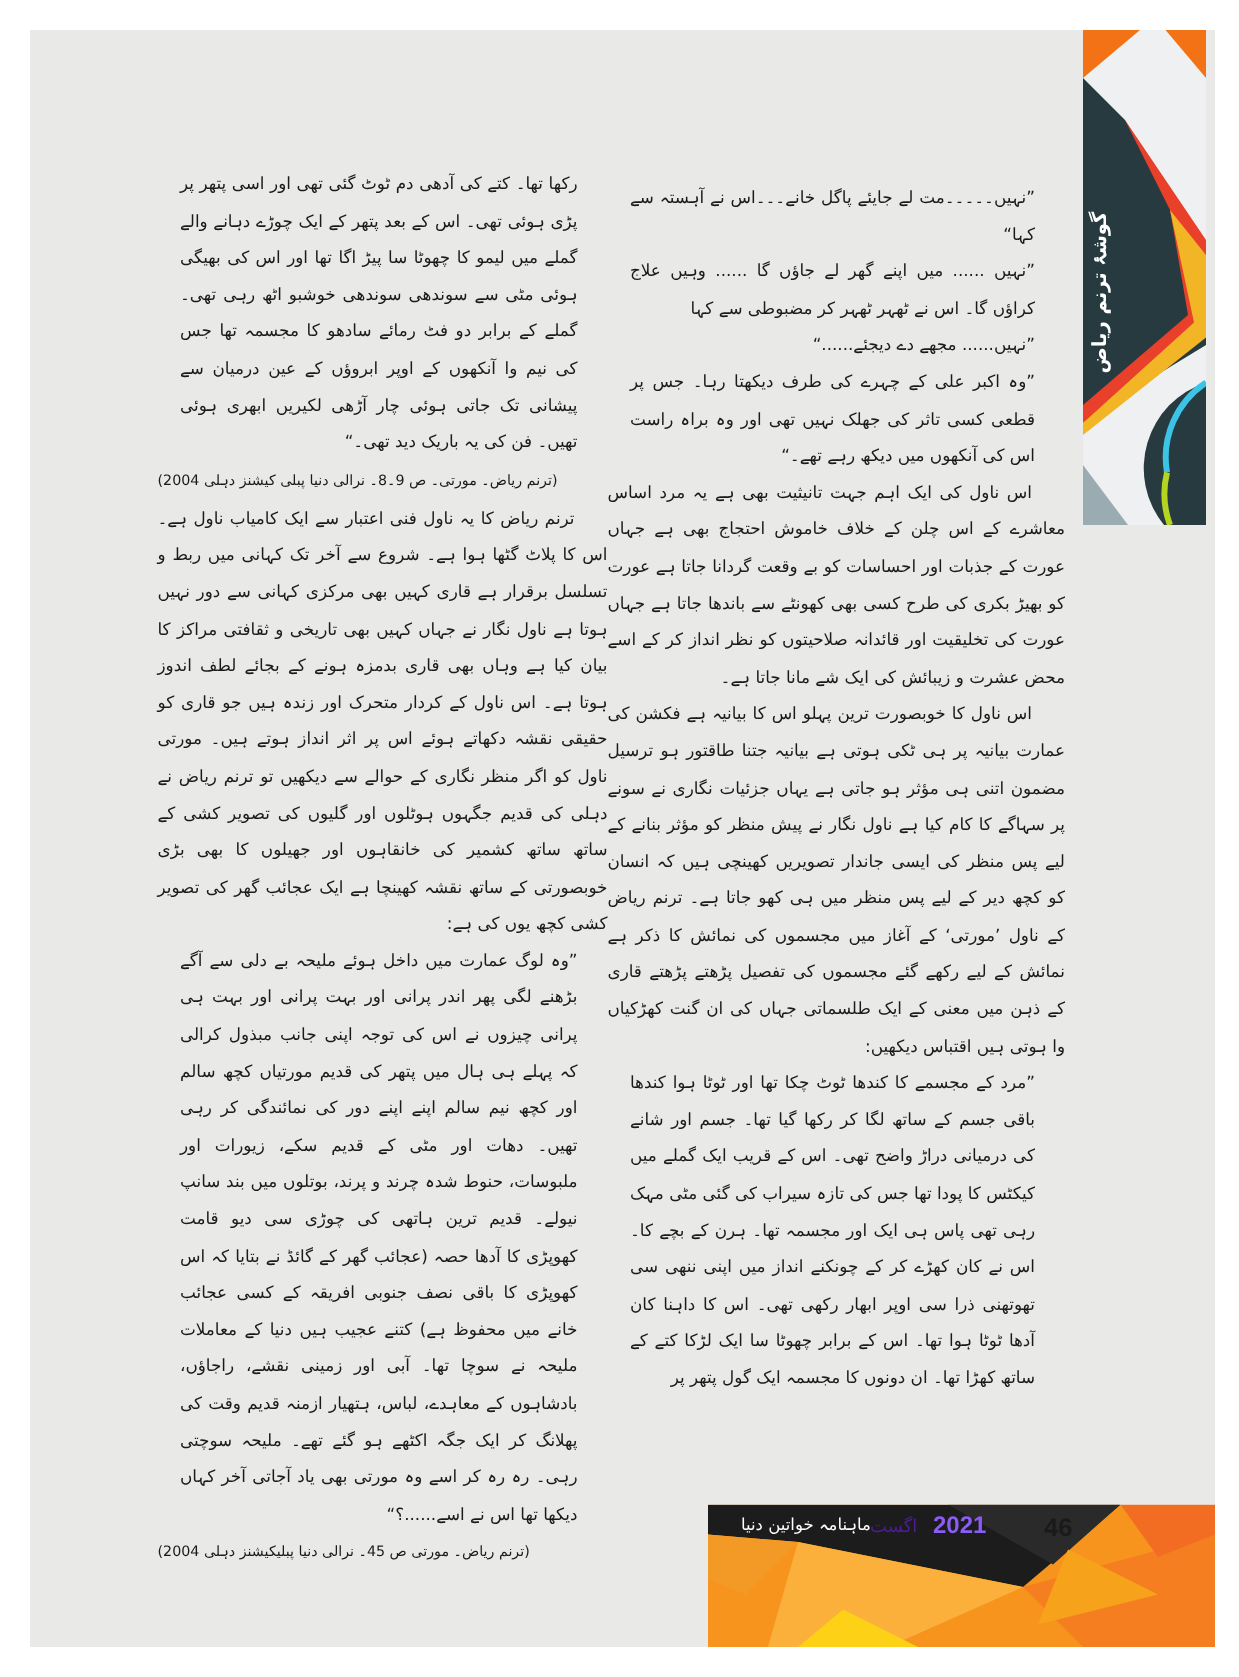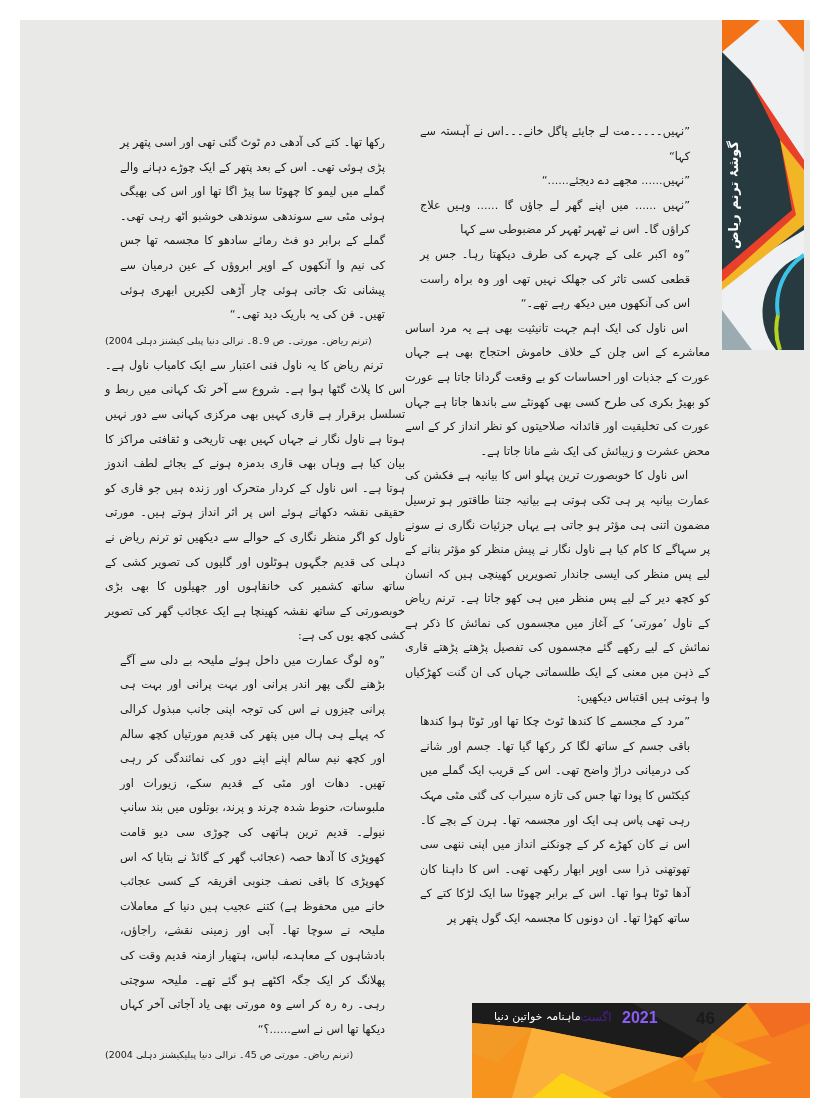--- a/index.html
+++ b/index.html
@@ -20,21 +20,21 @@
       position: absolute; left: 4px; top: 95px; width: 28px; height: 160px;
       writing-mode: vertical-rl; transform: rotate(180deg);
       color: #ffffff; font-size: 13px; font-weight: bold; text-align: center;
       direction: rtl; letter-spacing: 0;
     }
     .col {
       position: absolute; direction: rtl; text-align: justify; color: #1a1a1a;
       font-family: "DejaVu Sans", sans-serif; font-size: 11.2px; line-height: 24.6px;
     }
     .col-right { left: 405px; top: 120px; width: 305px; }
-    .col-left { left: 105px; top: 131px; width: 300px; }
+    .col-left { left: 105px; top: 111px; width: 300px; }
     .col p { margin: 0; }
     .col .quote { padding-right: 20px; padding-left: 15px; }
     .col .cite { font-size: 9.5px; text-align: left; direction: rtl; line-height: 22px; margin: 2px 0; }
     .col .indent { text-indent: 22px; }
     .footer {
       position: absolute; left: 472px; top: 1003px; width: 391px; height: 95px; overflow: hidden;
     }
     .footer svg { position: absolute; left: 0; top: 0; }
     .footer-page {
       position: absolute; left: 224px; top: 6px; color: #1a1a1a; font-weight: bold; font-size: 17px;
@@ -67,22 +67,22 @@
     <polygon points="0,290 0,330 30,330" fill="#9aabb2"></polygon>
     <path d="M82,235 A60,60 0 0 0 54,330 L82,330 Z" fill="#263a40"></path>
     <path d="M82,235 A60,60 0 0 0 56,295" stroke="#3cc3e6" stroke-width="4" fill="none"></path>
     <path d="M56,295 A60,60 0 0 0 58,330" stroke="#b5d321" stroke-width="4" fill="none"></path>
   </svg>
   <div class="side-title">گوشۂ ترنم ریاض</div>
 </div>
 
 <div class="col col-right">
   <p class="quote">”نہیں۔۔۔۔۔مت لے جایئے پاگل خانے۔۔۔اس نے آہستہ سے کہا“</p>
+  <p class="quote">”نہیں ...... میں اپنے گھر لے جاؤں گا ...... وہیں علاج کراؤں گا۔ اس نے ٹھہر ٹھہر کر مضبوطی سے کہا</p>
   <p class="quote">”نہیں...... مجھے دے دیجئے......“</p>
-  <p class="quote">”نہیں ...... میں اپنے گھر لے جاؤں گا ...... وہیں علاج کراؤں گا۔ اس نے ٹھہر ٹھہر کر مضبوطی سے کہا</p>
   <p class="quote">”وہ اکبر علی کے چہرے کی طرف دیکھتا رہا۔ جس پر قطعی کسی تاثر کی جھلک نہیں تھی اور وہ براہ راست اس کی آنکھوں میں دیکھ رہے تھے۔“</p>
   <p class="indent">اس ناول کی ایک اہم جہت تانیثیت بھی ہے یہ مرد اساس معاشرے کے اس چلن کے خلاف خاموش احتجاج بھی ہے جہاں عورت کے جذبات اور احساسات کو بے وقعت گردانا جاتا ہے عورت کو بھیڑ بکری کی طرح کسی بھی کھونٹے سے باندھا جاتا ہے جہاں عورت کی تخلیقیت اور قائدانہ صلاحیتوں کو نظر انداز کر کے اسے محض عشرت و زیبائش کی ایک شے مانا جاتا ہے۔</p>
   <p class="indent">اس ناول کا خوبصورت ترین پہلو اس کا بیانیہ ہے فکشن کی عمارت بیانیہ پر ہی ٹکی ہوتی ہے بیانیہ جتنا طاقتور ہو ترسیل مضمون اتنی ہی مؤثر ہو جاتی ہے یہاں جزئیات نگاری نے سونے پر سہاگے کا کام کیا ہے ناول نگار نے پیش منظر کو مؤثر بنانے کے لیے پس منظر کی ایسی جاندار تصویریں کھینچی ہیں کہ انسان کو کچھ دیر کے لیے پس منظر میں ہی کھو جاتا ہے۔ ترنم ریاض کے ناول ’مورتی‘ کے آغاز میں مجسموں کی نمائش کا ذکر ہے نمائش کے لیے رکھے گئے مجسموں کی تفصیل پڑھتے پڑھتے قاری کے ذہن میں معنی کے ایک طلسماتی جہاں کی ان گنت کھڑکیاں وا ہوتی ہیں اقتباس دیکھیں:</p>
   <p class="quote">”مرد کے مجسمے کا کندھا ٹوٹ چکا تھا اور ٹوٹا ہوا کندھا باقی جسم کے ساتھ لگا کر رکھا گیا تھا۔ جسم اور شانے کی درمیانی دراڑ واضح تھی۔ اس کے قریب ایک گملے میں کیکٹس کا پودا تھا جس کی تازہ سیراب کی گئی مٹی مہک رہی تھی پاس ہی ایک اور مجسمہ تھا۔ ہرن کے بچے کا۔ اس نے کان کھڑے کر کے چونکنے انداز میں اپنی ننھی سی تھوتھنی ذرا سی اوپر ابھار رکھی تھی۔ اس کا داہنا کان آدھا ٹوٹا ہوا تھا۔ اس کے برابر چھوٹا سا ایک لڑکا کتے کے ساتھ کھڑا تھا۔ ان دونوں کا مجسمہ ایک گول پتھر پر</p>
 </div>
 
 <div class="col col-left">
   <p class="quote">رکھا تھا۔ کتے کی آدھی دم ٹوٹ گئی تھی اور اسی پتھر پر پڑی ہوئی تھی۔ اس کے بعد پتھر کے ایک چوڑے دہانے والے گملے میں لیمو کا چھوٹا سا پیڑ اگا تھا اور اس کی بھیگی ہوئی مٹی سے سوندھی سوندھی خوشبو اٹھ رہی تھی۔ گملے کے برابر دو فٹ رمائے سادھو کا مجسمہ تھا جس کی نیم وا آنکھوں کے اوپر ابروؤں کے عین درمیان سے پیشانی تک جاتی ہوئی چار آڑھی لکیریں ابھری ہوئی تھیں۔ فن کی یہ باریک دید تھی۔“</p>
   <p class="cite">(ترنم ریاض۔ مورتی۔ ص 9۔8۔ نرالی دنیا پبلی کیشنز دہلی 2004)</p>
   <p class="indent">ترنم ریاض کا یہ ناول فنی اعتبار سے ایک کامیاب ناول ہے۔ اس کا پلاٹ گٹھا ہوا ہے۔ شروع سے آخر تک کہانی میں ربط و تسلسل برقرار ہے قاری کہیں بھی مرکزی کہانی سے دور نہیں ہوتا ہے ناول نگار نے جہاں کہیں بھی تاریخی و ثقافتی مراکز کا بیان کیا ہے وہاں بھی قاری بدمزہ ہونے کے بجائے لطف اندوز ہوتا ہے۔ اس ناول کے کردار متحرک اور زندہ ہیں جو قاری کو حقیقی نقشہ دکھاتے ہوئے اس پر اثر انداز ہوتے ہیں۔ مورتی ناول کو اگر منظر نگاری کے حوالے سے دیکھیں تو ترنم ریاض نے دہلی کی قدیم جگہوں ہوٹلوں اور گلیوں کی تصویر کشی کے ساتھ ساتھ کشمیر کی خانقاہوں اور جھیلوں کا بھی بڑی خوبصورتی کے ساتھ نقشہ کھینچا ہے ایک عجائب گھر کی تصویر کشی کچھ یوں کی ہے:</p>

